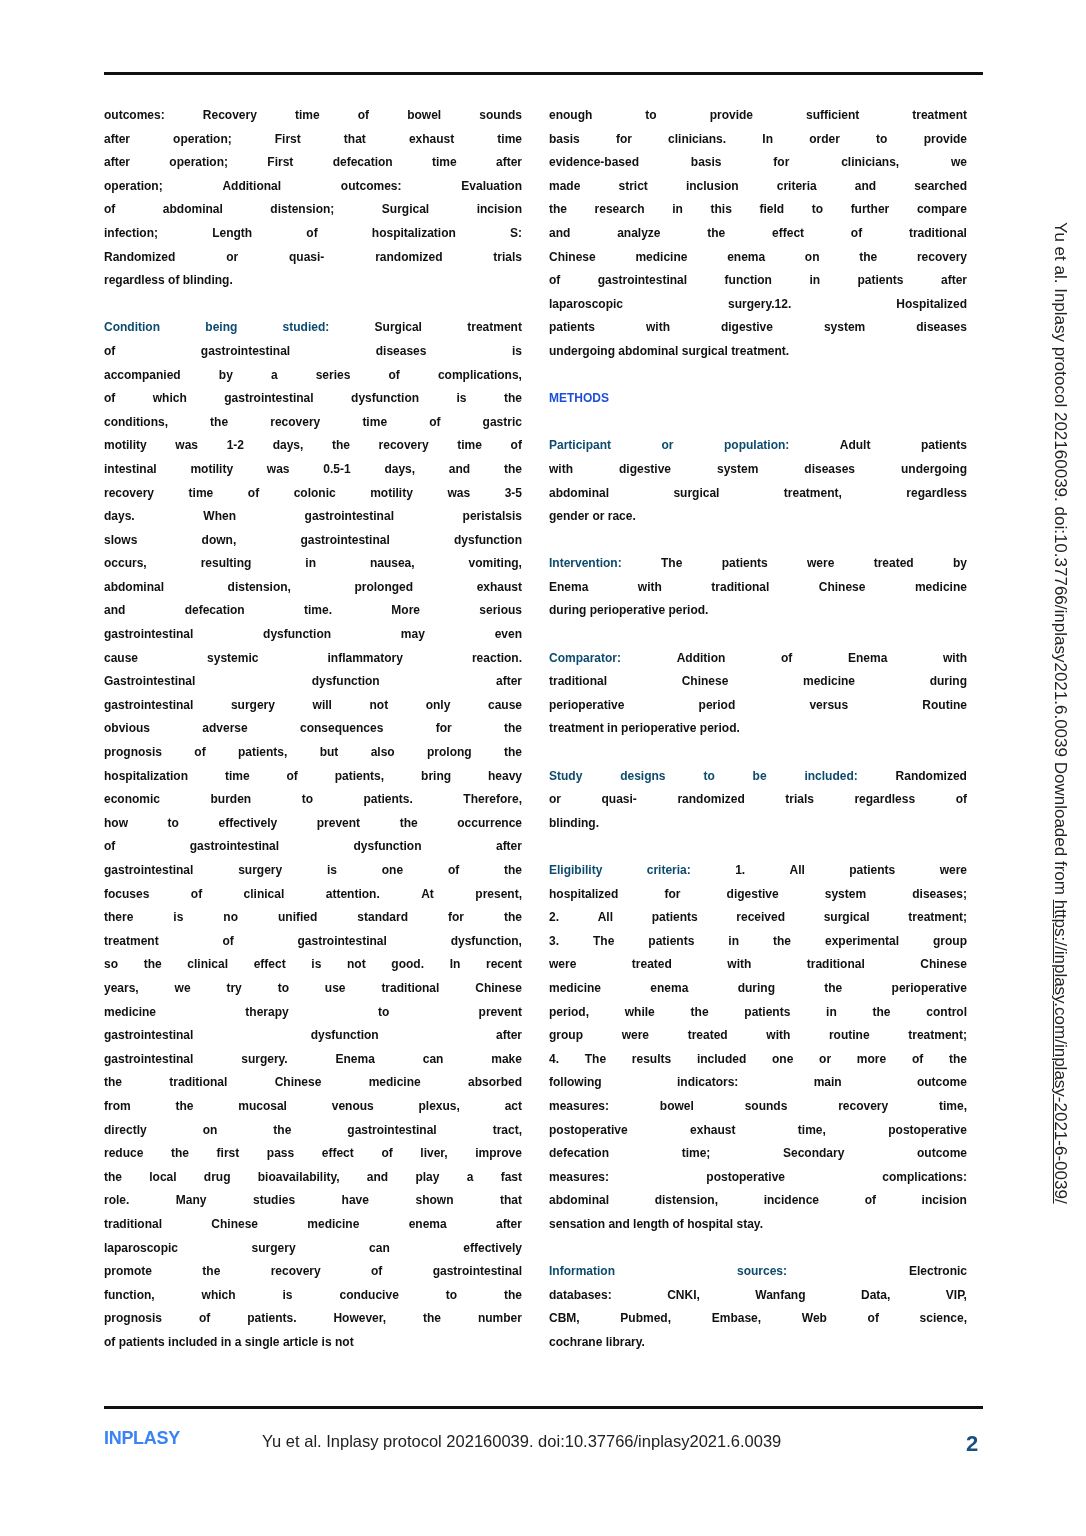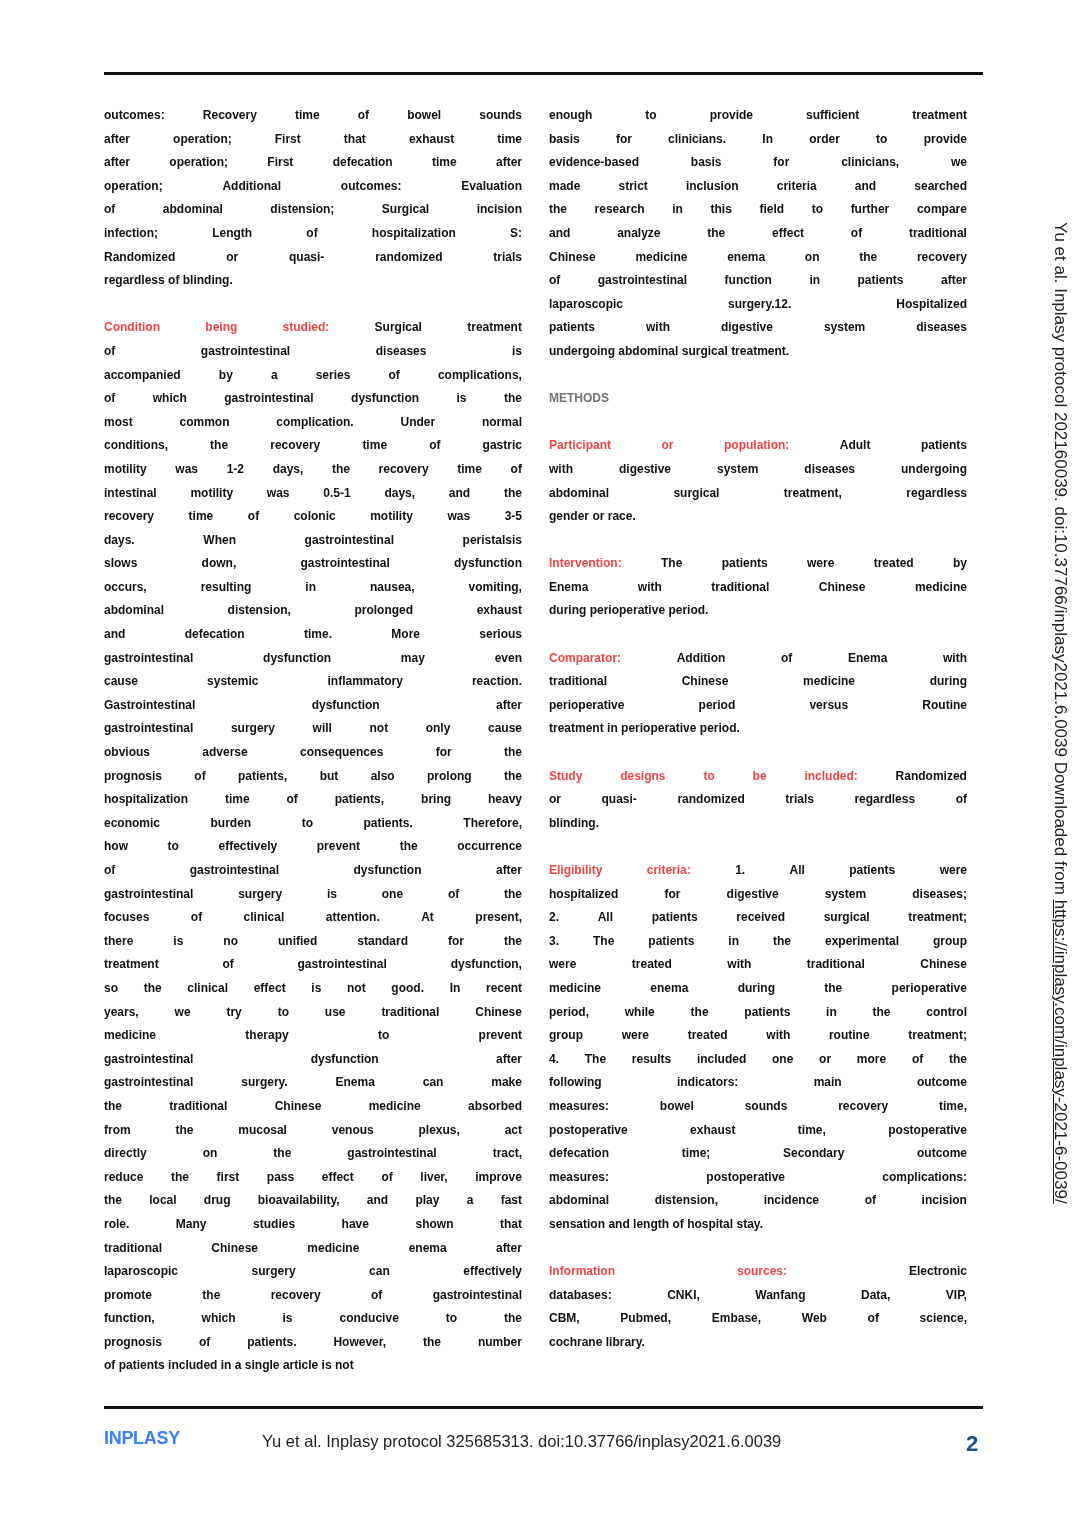--- a/index.html
+++ b/index.html
@@ -7,22 +7,22 @@
          font-family: "Liberation Sans", sans-serif; color: #111111; }
   .rule { position: absolute; left: 104px; width: 879px; height: 3px; background: #111111; }
   .rule.top { top: 72px; }
   .rule.bottom { top: 1406px; }
   .col { position: absolute; top: 104px; width: 418px; font-weight: bold; font-size: 12px; line-height: 23.6px; }
   .col.left { left: 104px; }
   .col.right { left: 549px; }
   .jl { display: flex; justify-content: space-between; height: 23.6px; white-space: nowrap; }
   .jl.last { justify-content: flex-start; gap: 0.28em; }
   .blank { height: 23.6px; }
-  .label { color: #ef4444; }
-  .heading { color: #737373; font-weight: bold; }
+  .label { color: #0c4a6e; }
+  .heading { color: #1d4ed8; font-weight: bold; }
   .footer-brand { position: absolute; left: 104px; top: 1428px; font-size: 18px; font-weight: bold; color: #3b82f6; letter-spacing: -0.3px; }
   .footer-cite { position: absolute; left: 262px; top: 1432px; font-size: 16.5px; font-weight: normal; color: #222222; }
   .footer-page { position: absolute; left: 966px; top: 1431px; font-size: 22px; font-weight: bold; color: #1a4f82; }
   .sidebar { position: absolute; left: 1070px; top: 222px; transform-origin: 0 0; transform: rotate(90deg);
              font-size: 17px; color: #222222; white-space: nowrap; font-weight: normal; }
   .sidebar .link { text-decoration: underline; }
 </style>
 </head>
 <body>
 
@@ -116,27 +116,20 @@
       </div>
       <div class="jl">
         <span>of</span>
         <span>which</span>
         <span>gastrointestinal</span>
         <span>dysfunction</span>
         <span>is</span>
         <span>the</span>
       </div>
       <div class="jl">
-        <span>most</span>
-        <span>common</span>
-        <span>complication.</span>
-        <span>Under</span>
-        <span>normal</span>
-      </div>
-      <div class="jl">
         <span>conditions,</span>
         <span>the</span>
         <span>recovery</span>
         <span>time</span>
         <span>of</span>
         <span>gastric</span>
       </div>
       <div class="jl">
         <span>motility</span>
         <span>was</span>
@@ -773,14 +766,14 @@
       </div>
       <div class="jl last">
         <span>cochrane</span>
         <span>library.</span>
       </div>
     </div>
 </div>
 
 <div class="rule bottom"></div>
 <div class="footer-brand">INPLASY</div>
-<div class="footer-cite">Yu et al. Inplasy protocol 325685313. doi:10.37766/inplasy2021.6.0039</div>
+<div class="footer-cite">Yu et al. Inplasy protocol 202160039. doi:10.37766/inplasy2021.6.0039</div>
 <div class="footer-page">2</div>
 
 </body></html>

